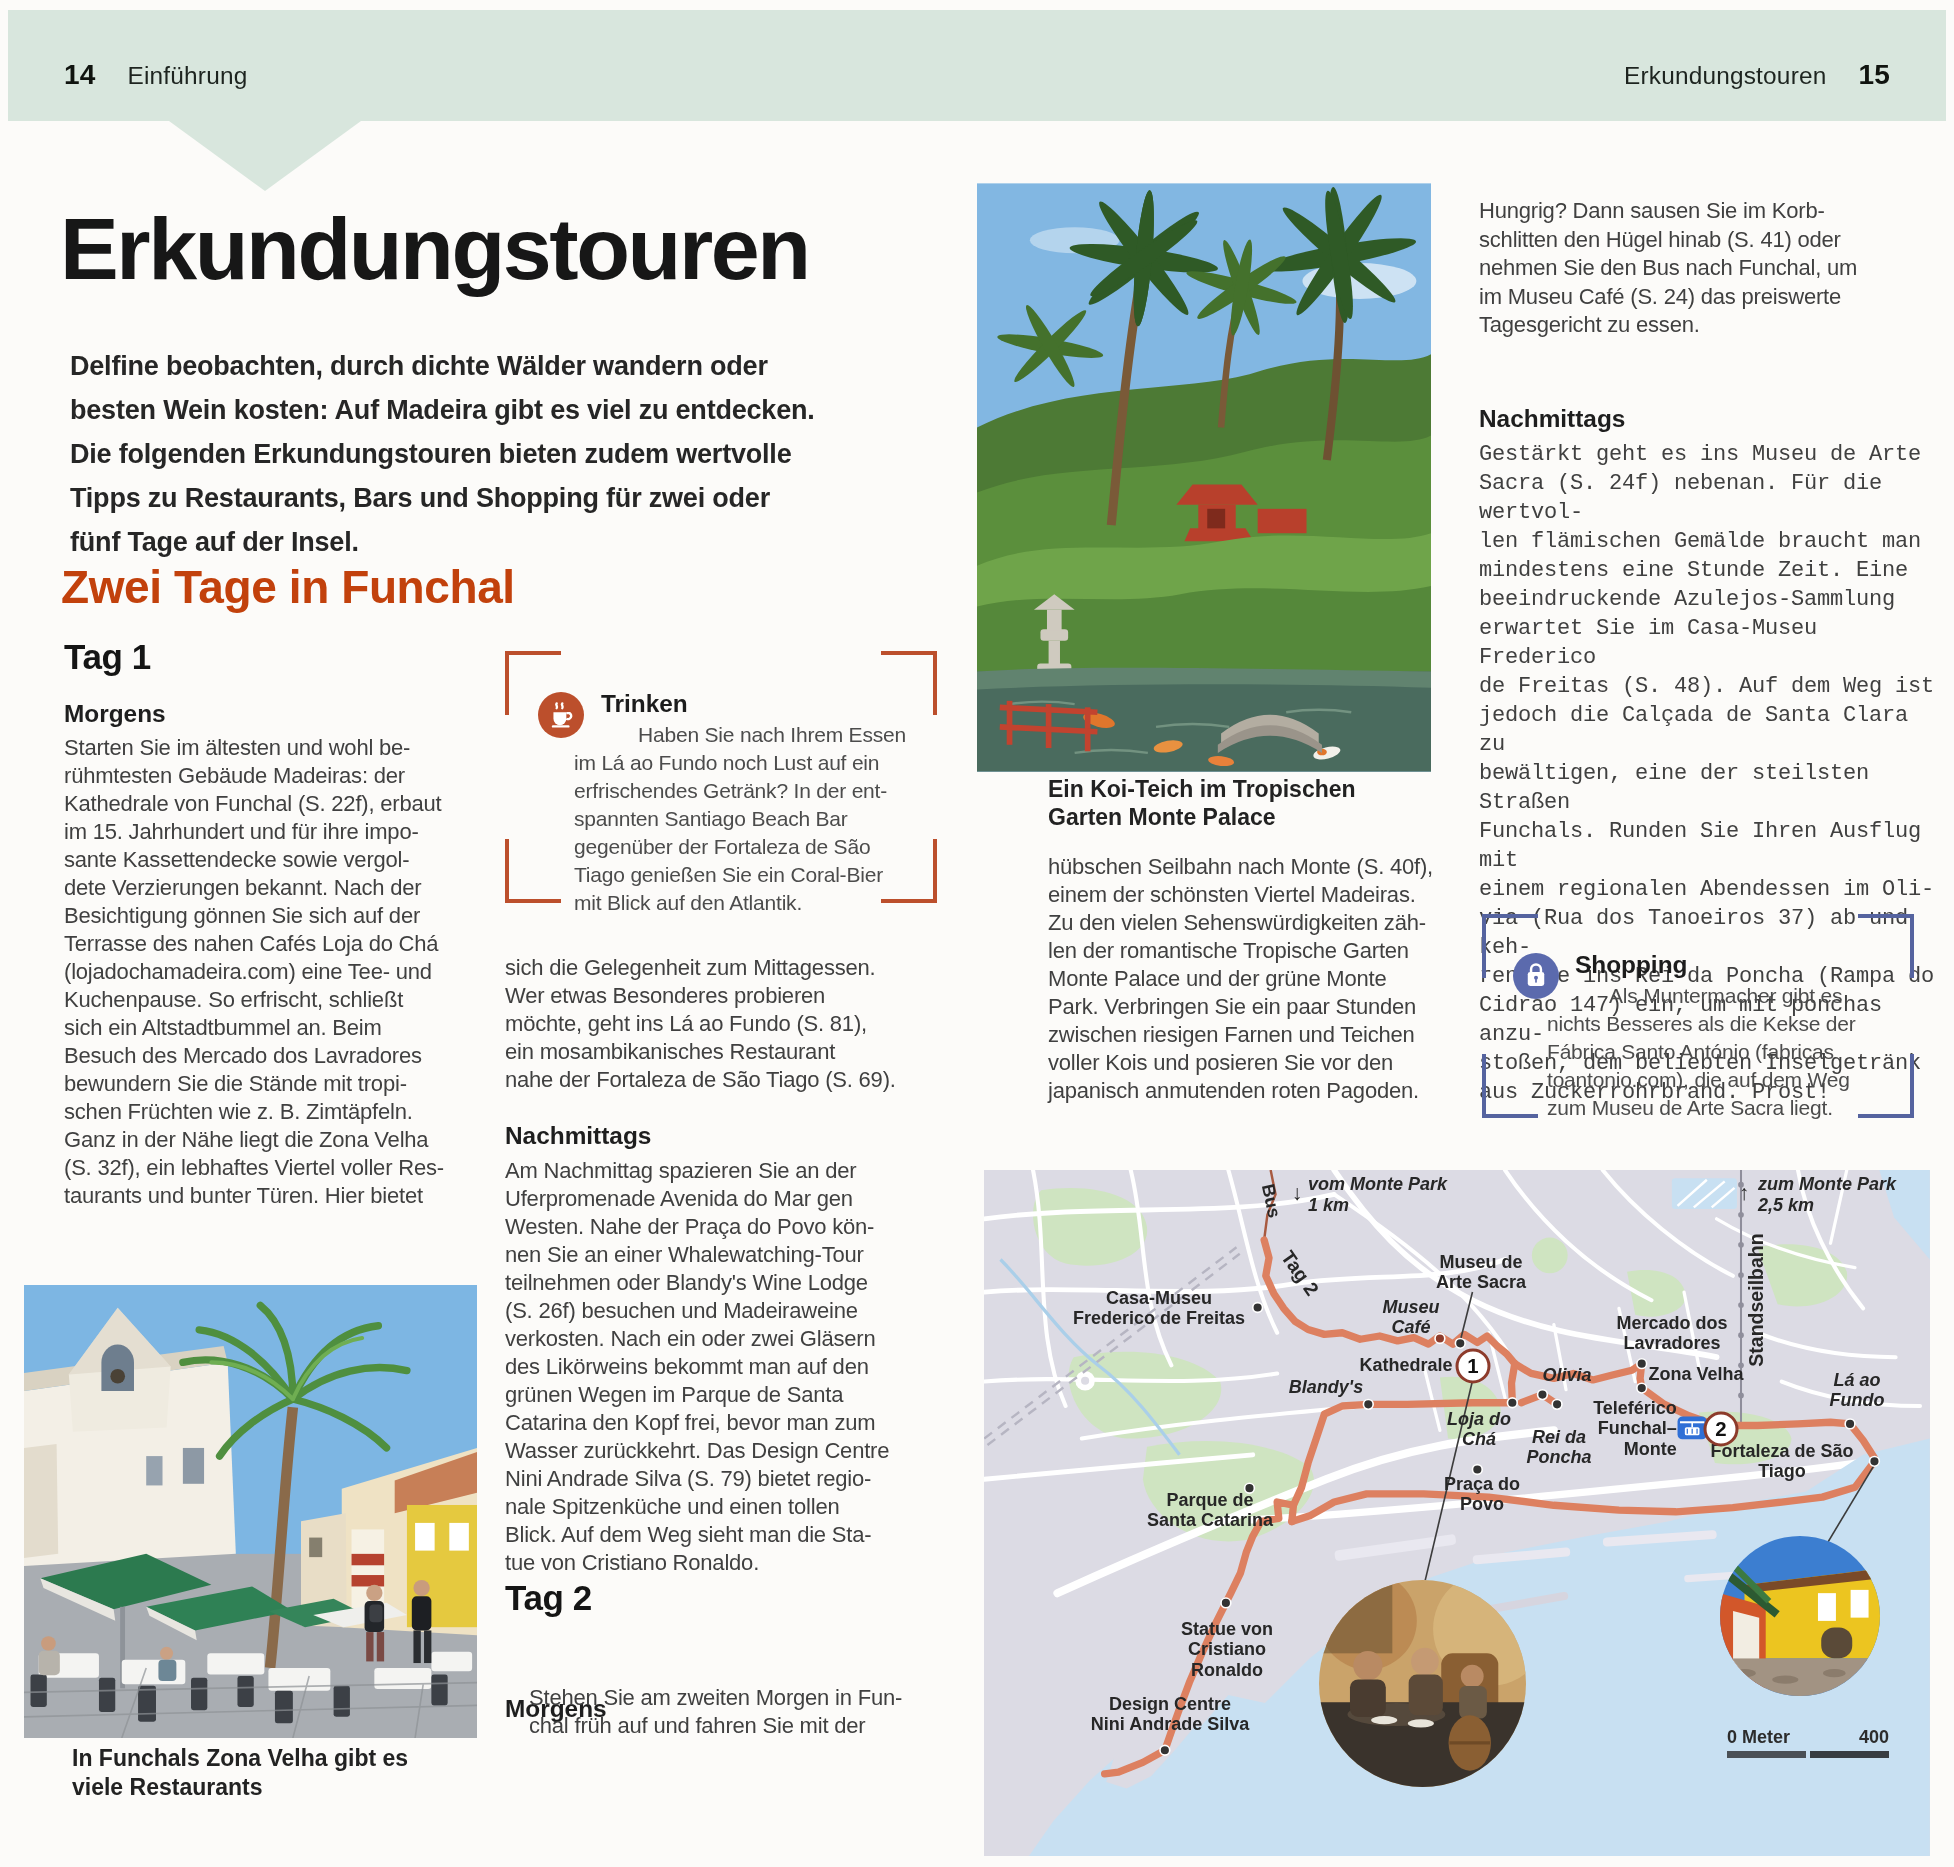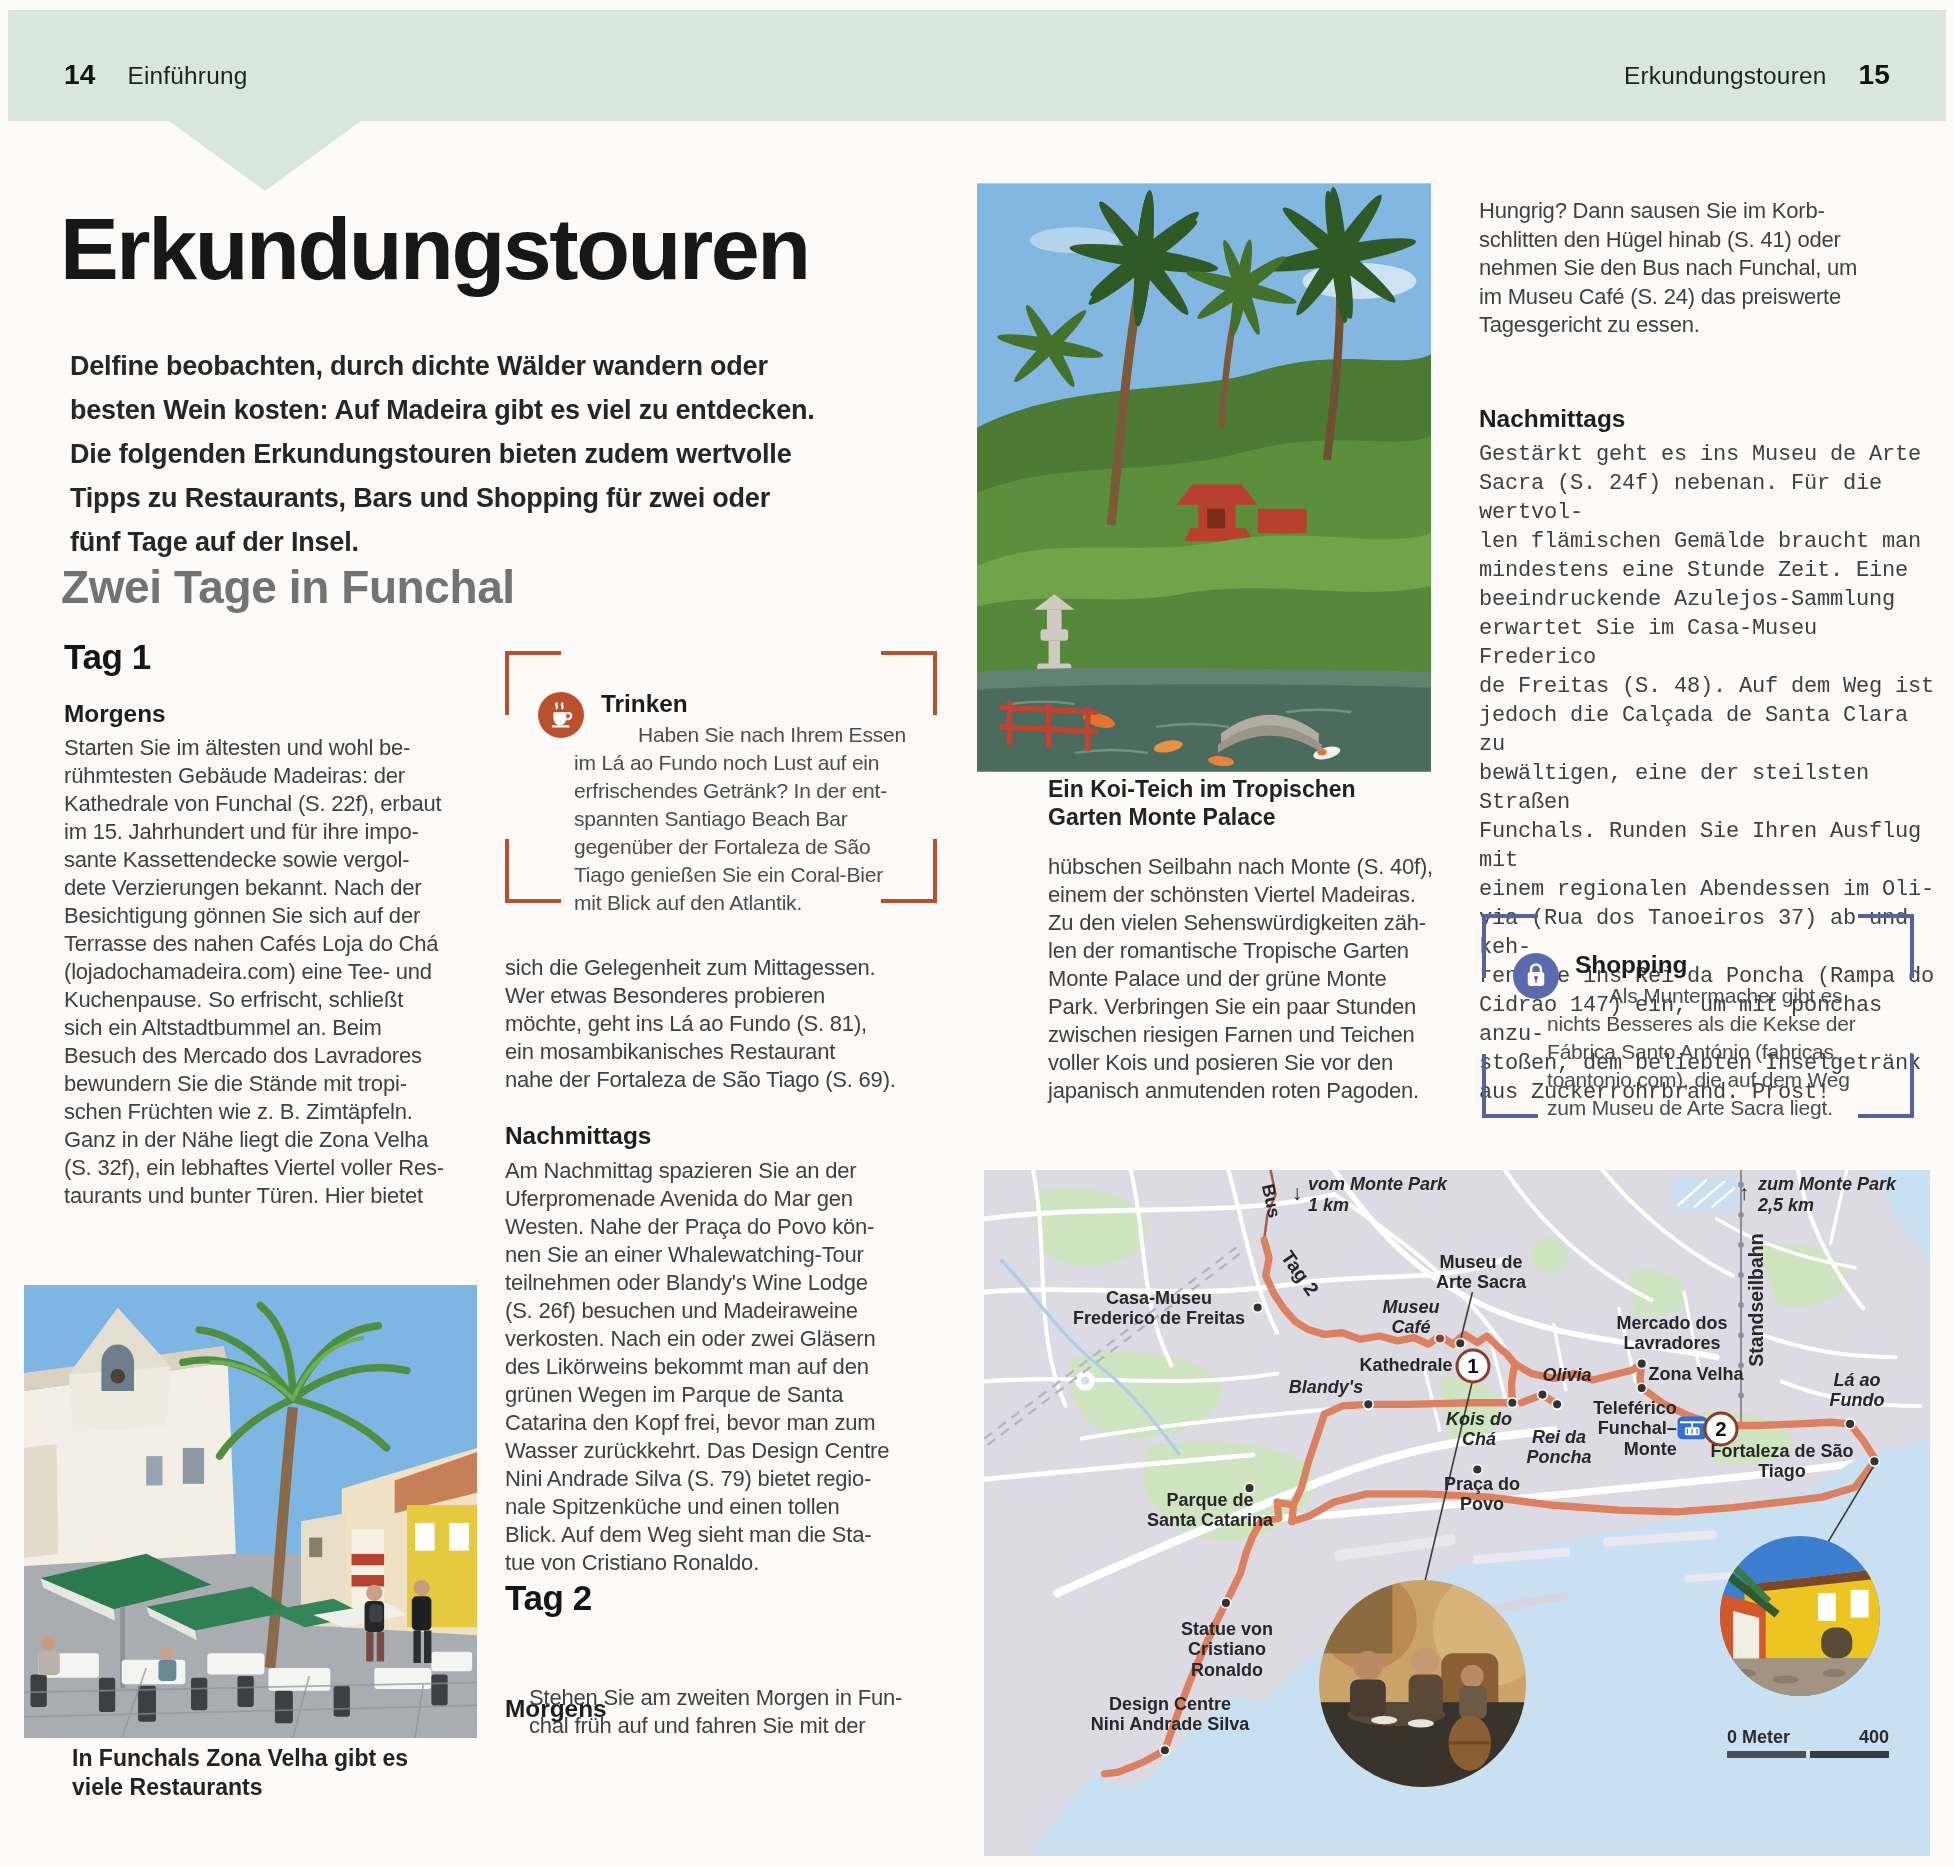--- a/index.html
+++ b/index.html
@@ -9,21 +9,21 @@
   .abs{position:absolute;}
   .pre{white-space:pre-line;}
   
   .band{background:#d8e6dd;}
   .band-tri{width:0;height:0;border-left:96px solid transparent;border-right:96px solid transparent;border-top:70px solid #d8e6dd;}
   .hdr{font-size:24.4px;color:#1d241f;letter-spacing:0.2px;}
   .hdr b{font-size:28px;color:#10140f;}
   
   .pagetitle{font-size:88px;font-weight:800;letter-spacing:-2.4px;color:#171717;line-height:1;}
   .lead{font-size:27px;font-weight:bold;color:#262626;line-height:44px;letter-spacing:-0.2px;}
-  .h2{font-size:46px;font-weight:700;color:#737373;letter-spacing:-0.4px;}
+  .h2{font-size:46px;font-weight:700;color:#c2410c;letter-spacing:-0.4px;}
   .h3{font-size:35px;font-weight:800;color:#151515;letter-spacing:-0.4px;}
   .h4{font-size:24.4px;font-weight:bold;color:#1e1e1e;}
   .body-text{font-size:22px;line-height:28px;color:#404040;letter-spacing:-0.2px;}
   .cap{font-size:23px;font-weight:bold;color:#222;line-height:29px;}
   
   .tipbox{position:absolute;}
   .tipbox .corner{position:absolute;width:52px;height:60px;}
   .tip-title{font-size:24.4px;font-weight:bold;color:#1c1c1c;}
   .tip-text{font-size:21px;line-height:28px;color:#4c4c4c;letter-spacing:-0.2px;margin-left:36px;}
   .cornTL{border-top:4.9px solid;border-left:4.9px solid;left:0;top:0;}
@@ -580,21 +580,21 @@
   <div class="mlabel" style="left:497px;top:102px;">Museu de
 Arte Sacra</div>
   <div class="mlabel it" style="left:427px;top:147px;">Museu
 Café</div>
   <div class="mlabel" style="left:422px;top:195px;">Kathedrale</div>
   <div class="mlabel" style="left:688px;top:163px;">Mercado dos
 Lavradores</div>
   <div class="mlabel" style="left:712px;top:204px;">Zona Velha</div>
   <div class="mlabel it" style="left:342px;top:217px;">Blandy's</div>
   <div class="mlabel it" style="left:583px;top:205px;">Olivia</div>
-  <div class="mlabel it" style="left:495px;top:259px;">Kois do
+  <div class="mlabel it" style="left:495px;top:259px;">Loja do
 Chá</div>
   <div class="mlabel it" style="left:575px;top:277px;">Rei da
 Poncha</div>
   <div class="mlabel" style="left:651px;top:259px;text-align:right;transform:translate(-50%,-50%);">Teleférico
 Funchal–
 Monte</div>
   <div class="mlabel it" style="left:873px;top:212px;margin-top:8px;">Lá ao
 Fundo</div>
   <div class="mlabel" style="left:798px;top:291px;">Fortaleza de São Tiago</div>
   <div class="mlabel" style="left:498px;top:324px;">Praça do

